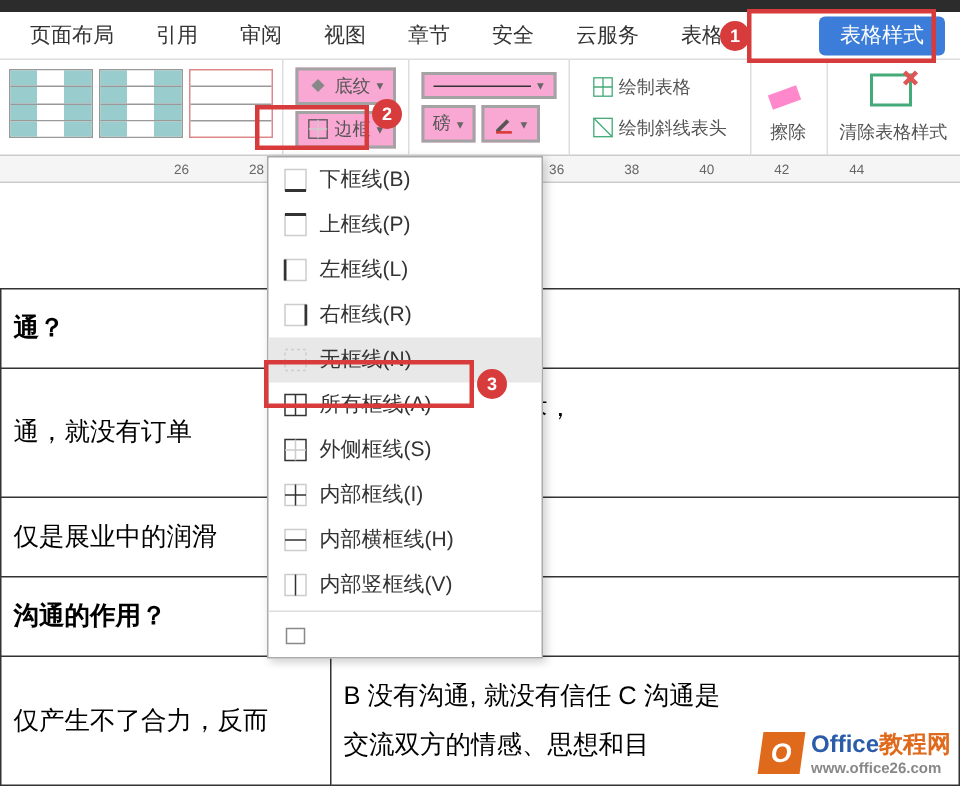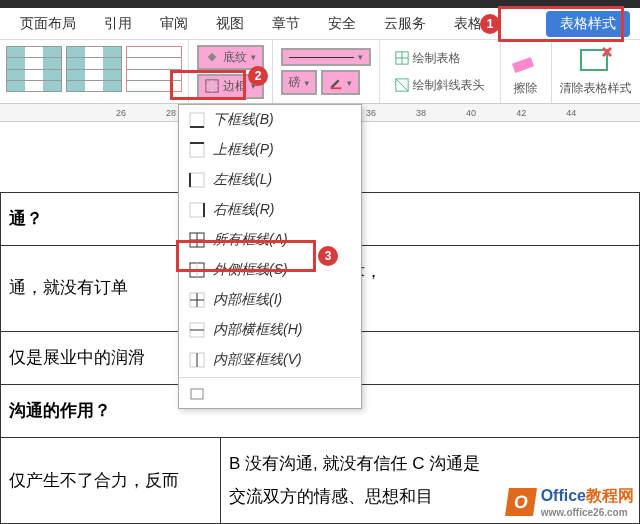--- a/index.html
+++ b/index.html
@@ -20,21 +20,21 @@
     .ribbon-group { border-left: 1px solid #ddd; padding: 4px 8px; display: flex; flex-direction: column; justify-content: center; gap: 4px; font-size: 12px; color: #555; }
     .ribbon-btn { display: flex; align-items: center; gap: 4px; padding: 2px 6px; border: 1px solid transparent; cursor: pointer; }
     .ribbon-btn.boxed { border: 2px solid #a3a3a3; background: #f9a8d4; }
     .drop-caret { font-size: 9px; color: #666; }
     .icon-box { width: 14px; height: 14px; display: inline-block; }
     .ruler { height: 18px; background: #f5f5f5; border-bottom: 1px solid #ccc; display: flex; align-items: center; font-size: 9px; color: #666; padding-left: 116px; gap: 40px; }
     .doc-area { position: relative; padding-top: 20px; }
     .table { position: absolute; border-collapse: collapse; }
     .table td { border: 1px solid #333; padding: 10px 8px; font-size: 17px; font-family: "SimSun", serif; line-height: 1.9; }
     .table .hdr { font-weight: bold; }
-    .dropdown { position: absolute; left: 178px; top: 104px; width: 184px; background: #fff; border: 1px solid #aaa; box-shadow: 2px 2px 6px rgba(0,0,0,.2); z-index: 30; font-style: italic; }
+    .dropdown { position: absolute; left: 178px; top: 104px; width: 184px; background: #fff; border: 1px solid #aaa; box-shadow: 2px 2px 6px rgba(0,0,0,.2); z-index: 30; }
     .dd-item { display: flex; align-items: center; gap: 8px; padding: 6px 10px; font-size: 14px; color: #333; cursor: pointer; }
     .dd-item:hover, .dd-item.hover { background: #e8e8e8; }
     .dd-icon { width: 16px; height: 16px; flex-shrink: 0; }
     .dd-sep { height: 1px; background: #ddd; margin: 2px 0; }
     .watermark { position: absolute; right: 6px; bottom: 6px; display: flex; align-items: center; gap: 6px; font-size: 16px; font-weight: bold; z-index: 60; }
     .wm-logo { width: 28px; height: 28px; background: #e06a1b; display: flex; align-items: center; justify-content: center; color: #fff; font-size: 18px; font-weight: bold; transform: skewX(-8deg); }
     .wm-text-main { color: #2a5caa; }
     .wm-text-accent { color: #e06a1b; }
     .wm-sub { font-size: 10px; color: #888; font-weight: bold; display: block; }
     .big-icon { width: 34px; height: 30px; }
@@ -214,20 +214,26 @@
       </svg>
       <span>左框线(L)</span>
     </div>
   <div class="dd-item">
       <svg class="dd-icon" viewBox="0 0 16 16">
         <rect x="1" y="1" width="14" height="14" fill="none" stroke="#ccc"></rect>
         <line x1="15" y1="1" x2="15" y2="15" stroke="#333" stroke-width="2"></line>
       </svg>
       <span>右框线(R)</span>
     </div>
+  <div class="dd-item hover">
+      <svg class="dd-icon" viewBox="0 0 16 16">
+        <rect x="1" y="1" width="14" height="14" fill="none" stroke="#ccc" stroke-dasharray="2"></rect>
+      </svg>
+      <span>无框线(N)</span>
+    </div>
   <div class="dd-item">
       <svg class="dd-icon" viewBox="0 0 16 16">
         <rect x="1" y="1" width="14" height="14" fill="none" stroke="#333"></rect>
         <line x1="8" y1="1" x2="8" y2="15" stroke="#333"></line>
         <line x1="1" y1="8" x2="15" y2="8" stroke="#333"></line>
       </svg>
       <span>所有框线(A)</span>
     </div>
   <div class="dd-item">
       <svg class="dd-icon" viewBox="0 0 16 16">

